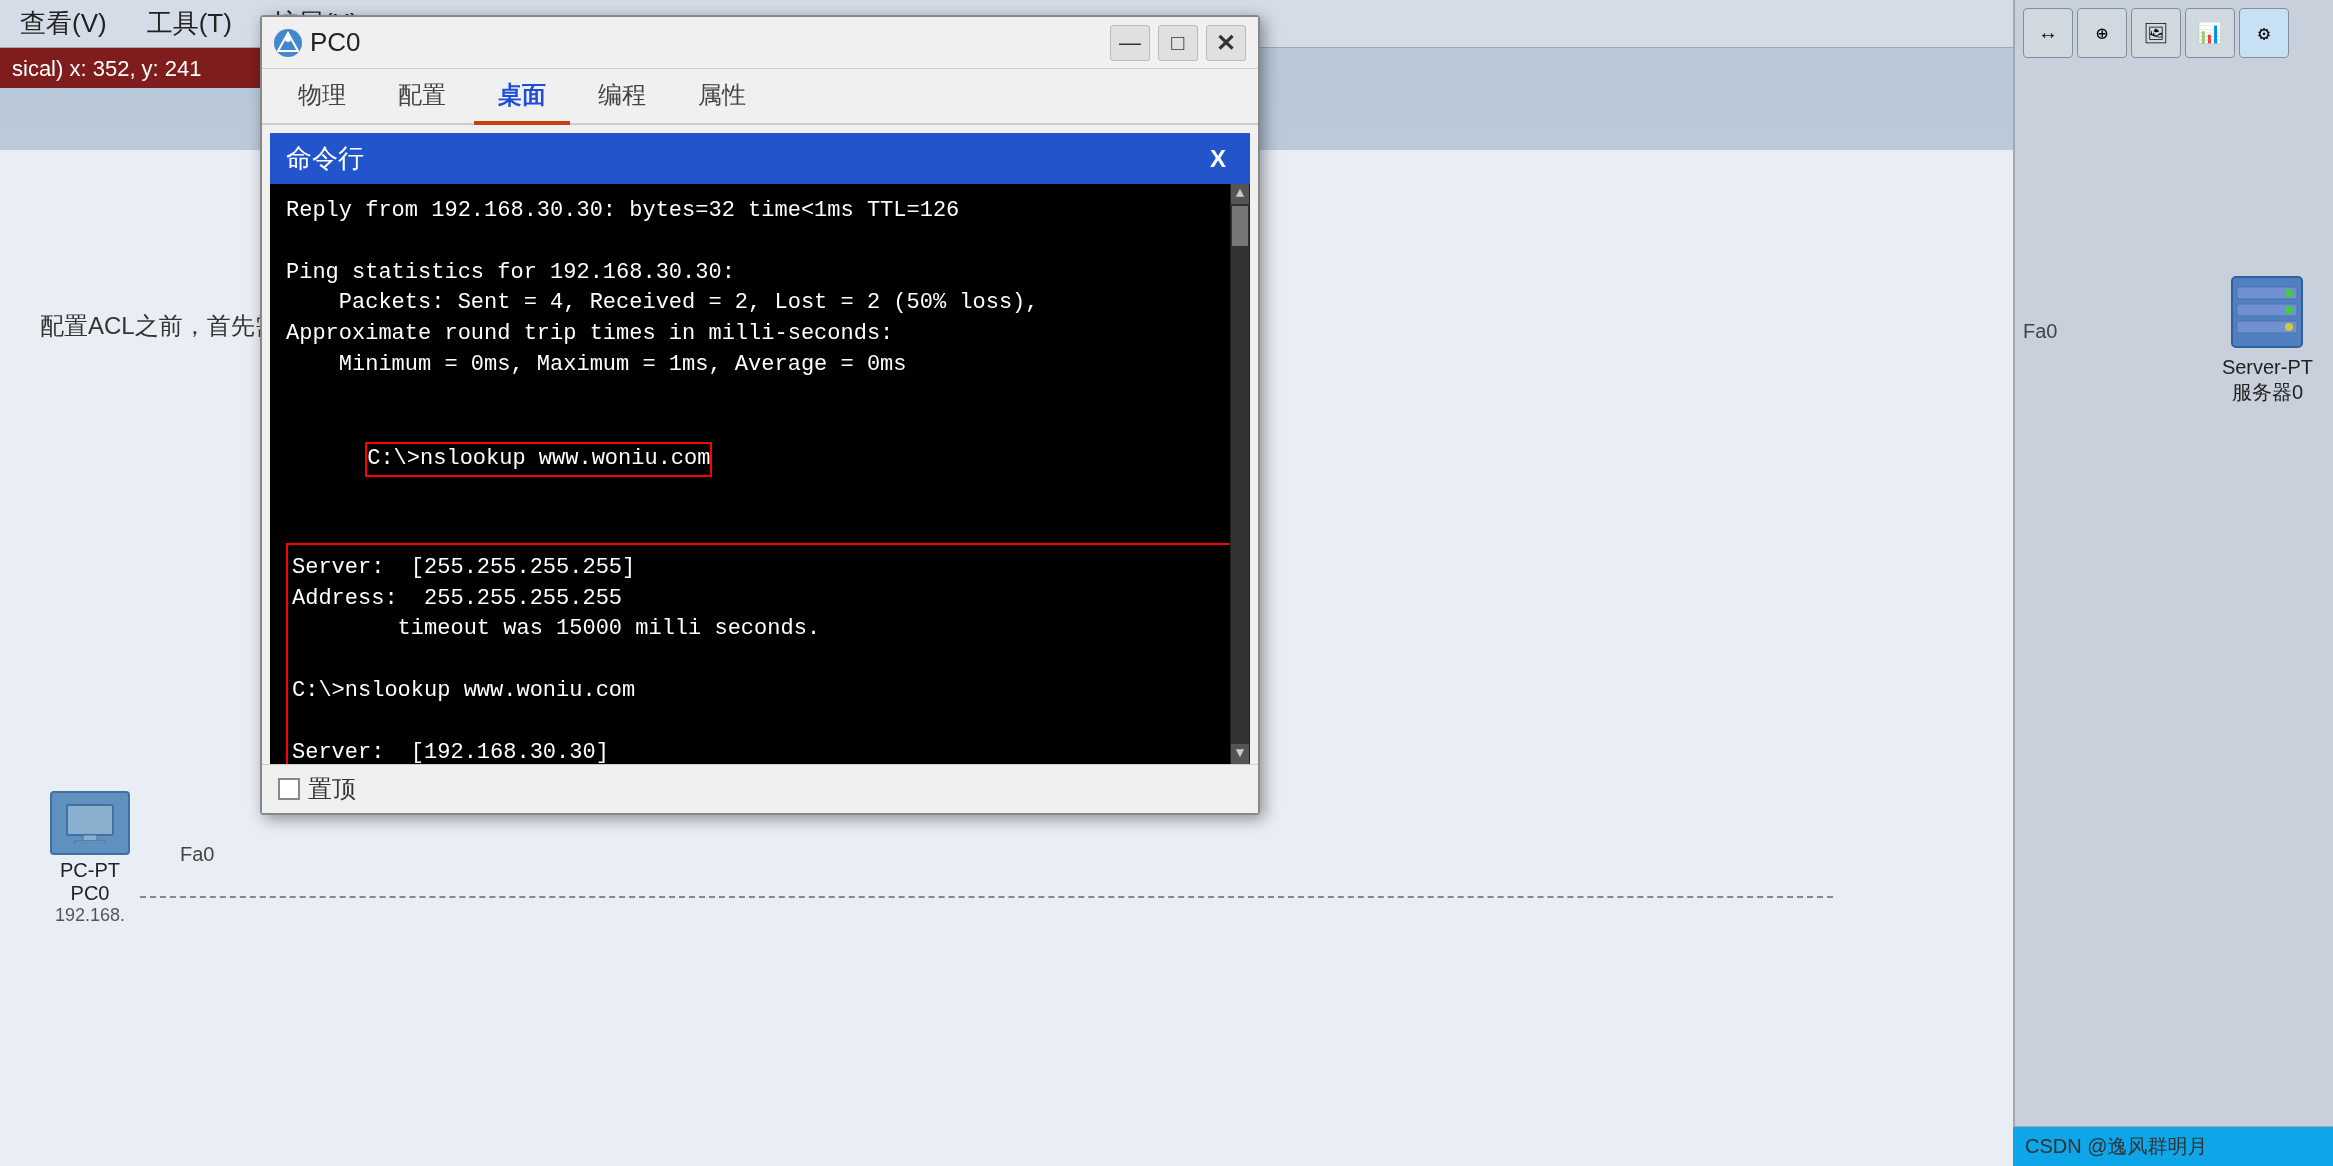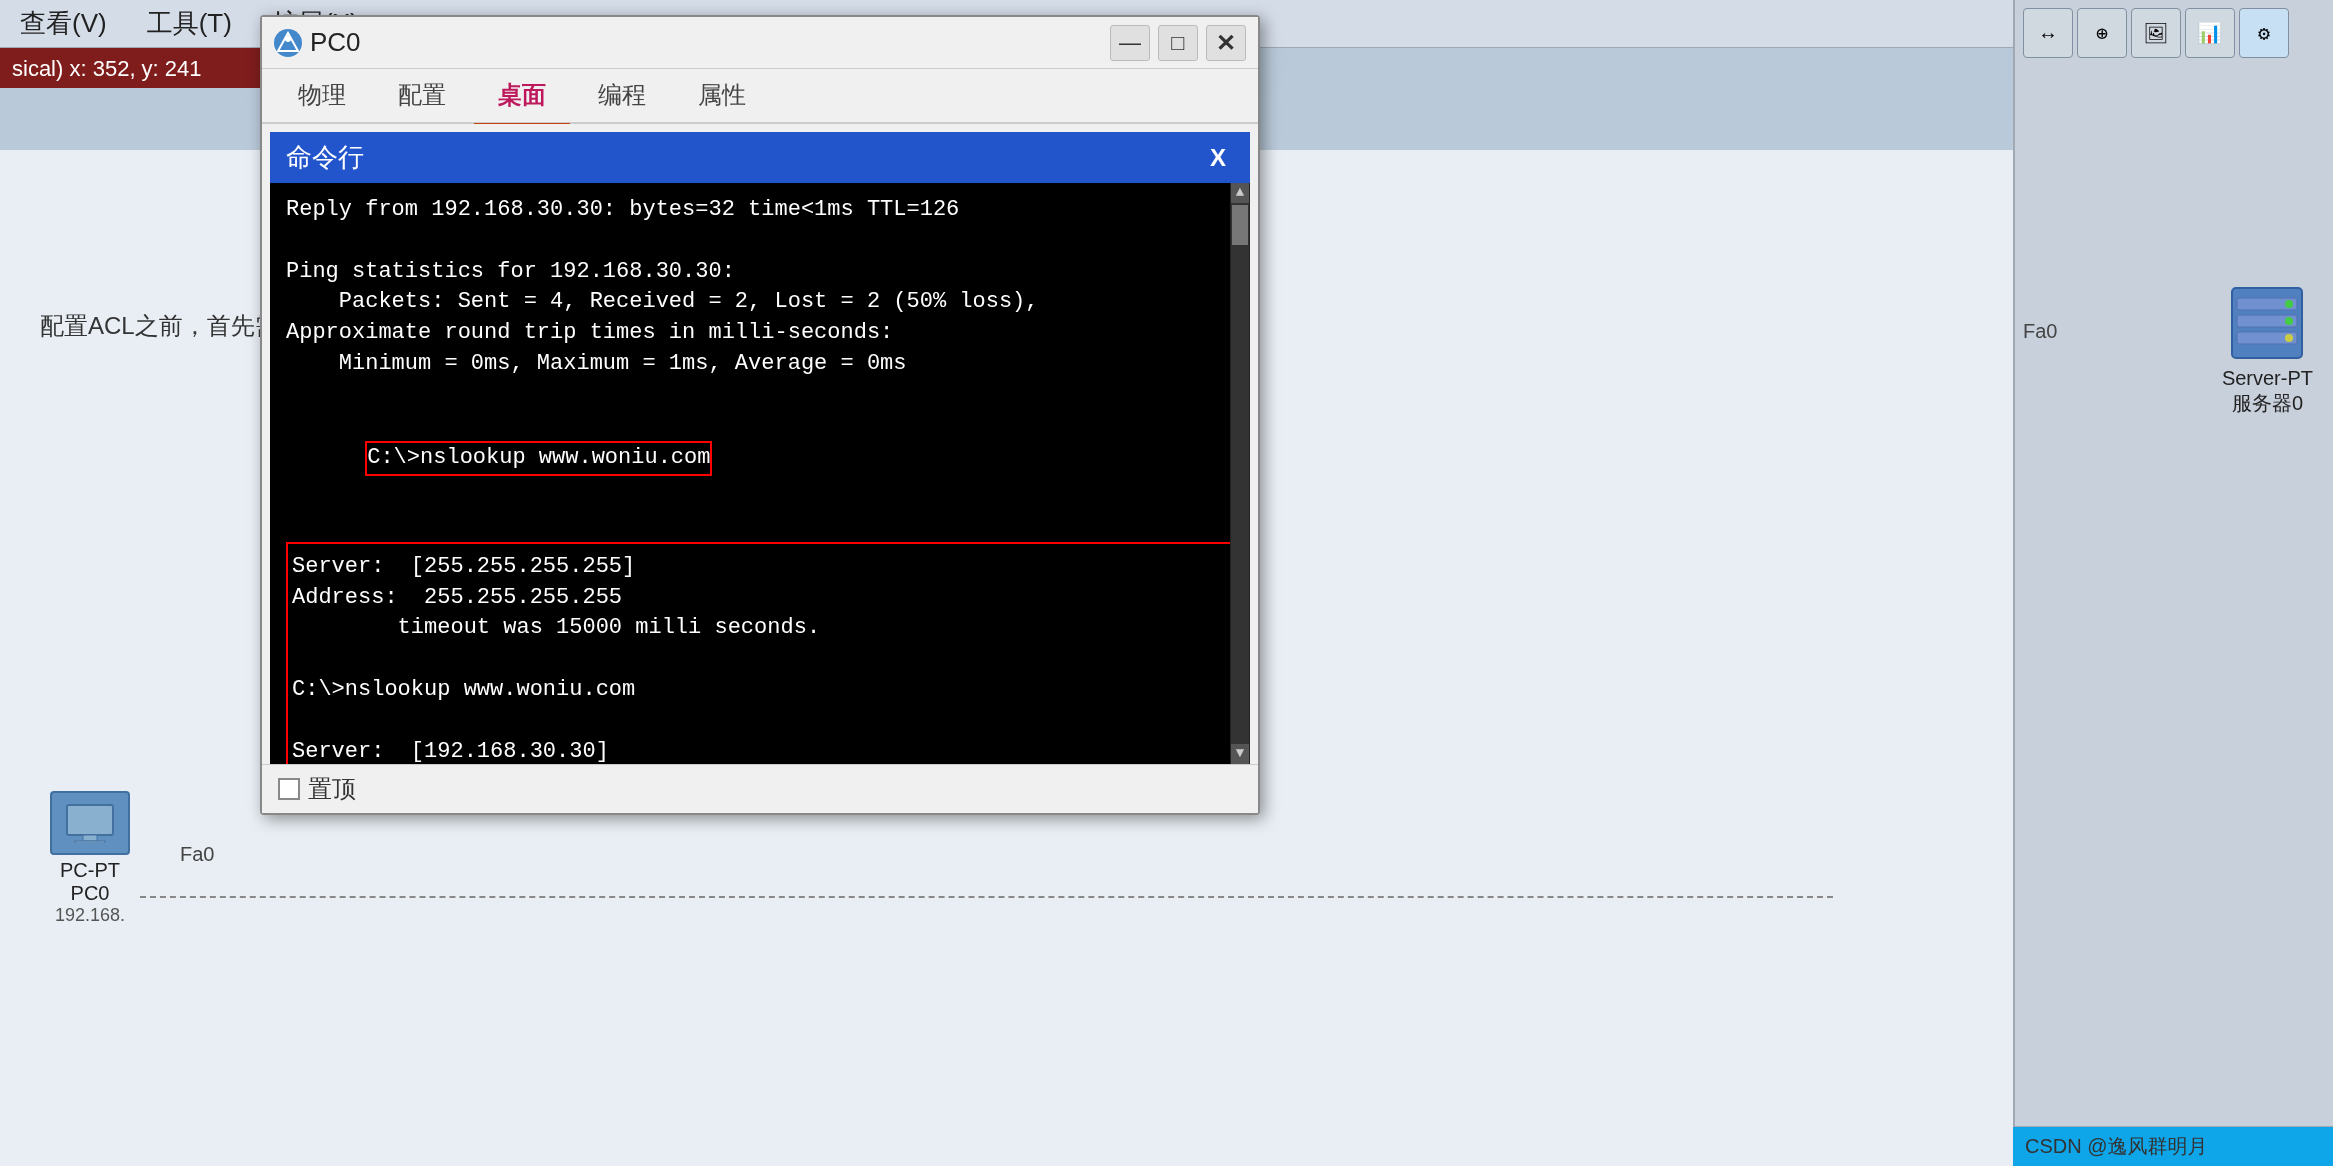--- a/index.html
+++ b/index.html
@@ -208,22 +208,22 @@
       padding: 10px 24px;
       font-size: 24px;
       font-family: 'Microsoft YaHei', Arial, sans-serif;
       color: #444;
       cursor: pointer;
       border-bottom: 3px solid transparent;
       margin-bottom: -2px;
     }
 
     .dialog-tab.active {
-      border-bottom: 1px solid #c2410c;
-      color: #be185d;
+      border-bottom: 4px solid #c2410c;
+      color: #1d4ed8;
       font-weight: bold;
     }
 
     
     .cmd-header {
       background: #2255cc;
       color: white;
       padding: 8px 16px;
       font-size: 26px;
       font-family: 'Microsoft YaHei', Arial, sans-serif;
@@ -413,21 +413,21 @@
   <div style="display:flex; flex-wrap:wrap; padding:8px; gap:4px;">
     <div class="toolbar-btn" style="width:50px;height:50px;font-size:20px;">↔</div>
     <div class="toolbar-btn" style="width:50px;height:50px;font-size:20px;">⊕</div>
     <div class="toolbar-btn" style="width:50px;height:50px;font-size:20px;">🖼</div>
     <div class="toolbar-btn" style="width:50px;height:50px;font-size:20px;">📊</div>
     <div class="toolbar-btn" style="width:50px;height:50px;font-size:20px;background:#c8e0f4;">⚙</div>
   </div>
 
   <div class="fa0-label" style="top:320px; left:8px;">Fa0</div>
 
-  <div style="position:absolute; top:283px; right:20px; text-align:center;">
+  <div style="position:absolute; top:272px; right:20px; text-align:center;">
     <div style="width:80px; height:80px; margin: 0 auto 4px;">
       <svg width="80" height="80" viewBox="0 0 80 80">
         <rect x="5" y="5" width="70" height="70" rx="4" fill="#5080c0" stroke="#3060a0" stroke-width="2"></rect>
         <rect x="10" y="15" width="60" height="12" rx="2" fill="#7090d0" stroke="#5070b0" stroke-width="1"></rect>
         <rect x="10" y="32" width="60" height="12" rx="2" fill="#7090d0" stroke="#5070b0" stroke-width="1"></rect>
         <rect x="10" y="49" width="60" height="12" rx="2" fill="#7090d0" stroke="#5070b0" stroke-width="1"></rect>
         <circle cx="62" cy="21" r="4" fill="#44cc44"></circle>
         <circle cx="62" cy="38" r="4" fill="#44cc44"></circle>
         <circle cx="62" cy="55" r="4" fill="#cccc44"></circle>
       </svg>

